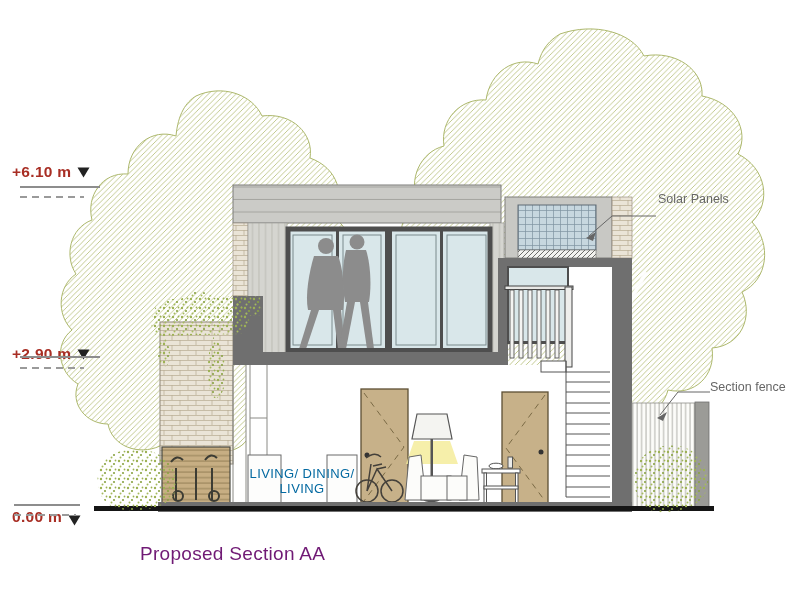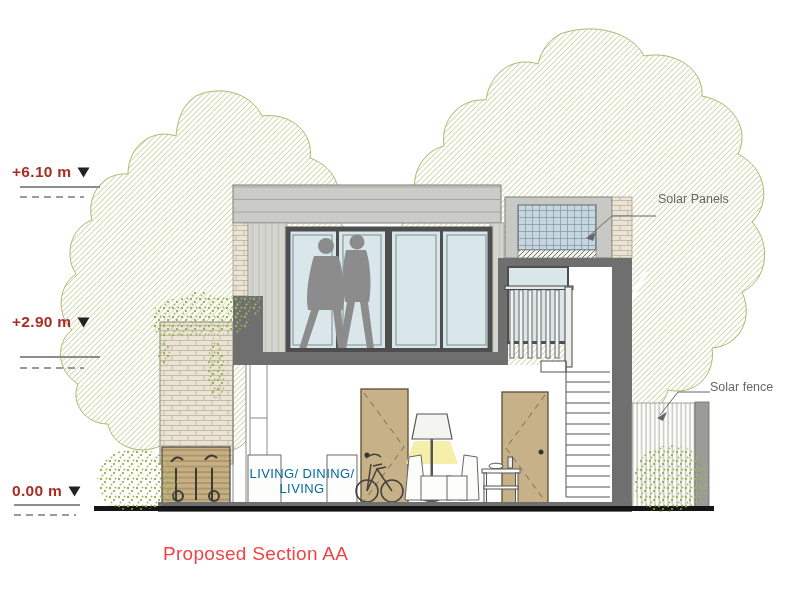--- a/index.html
+++ b/index.html
@@ -7,21 +7,21 @@
           font-family:"Liberation Sans", sans-serif;}
   .scene{position:absolute;left:0;top:0;}
   .level-marker{position:absolute;display:flex;align-items:center;gap:6px;
                 color:#a82e24;font-size:15.5px;font-weight:600;letter-spacing:.3px;white-space:nowrap;}
   .rule-solid{position:absolute;height:1.5px;background:#8d8d8d;}
   .rule-dashed{position:absolute;height:1.5px;
                background:repeating-linear-gradient(90deg,#9a9a9a 0 7px,transparent 7px 12px);}
   .ann-label{position:absolute;color:#666;font-size:12.5px;white-space:nowrap;}
   .room-label{position:absolute;left:246px;top:466px;width:112px;text-align:center;
               color:#0369a1;font-size:13px;line-height:15px;letter-spacing:.4px;}
-  .drawing-title{position:absolute;left:163px;top:543px;color:#ef4444;font-size:19px;letter-spacing:.3px;}
+  .drawing-title{position:absolute;left:140px;top:543px;color:#701a75;font-size:19px;letter-spacing:.3px;}
 </style>
 </head>
 <body>
 
 <div class="canvas">
 
 <svg class="scene" width="794" height="600" viewBox="0 0 794 600">
   <defs>
     <pattern id="hatch" width="5.5" height="5.5" patternUnits="userSpaceOnUse">
       <path d="M-1,6.5 L6.5,-1" stroke="#bcc484" stroke-width="0.9"></path>
@@ -244,40 +244,40 @@
 
 <div class="level-marker" style="left:12px;top:163px;">
   <span>+6.10 m</span>
   <svg width="13" height="11">
     <polygon points="0.5,0.5 12.5,0.5 6.5,10.5" fill="#222222"></polygon>
       </svg>
 </div>
 <div class="rule-solid" style="left:20px;top:186px;width:80px;"></div>
 <div class="rule-dashed" style="left:20px;top:196px;width:64px;"></div>
 
-<div class="level-marker" style="left:12px;top:313px;">
+<div class="level-marker" style="left:12px;top:345px;">
   <span>+2.90 m</span>
   <svg width="13" height="11">
     <polygon points="0.5,0.5 12.5,0.5 6.5,10.5" fill="#222222"></polygon>
       </svg>
 </div>
 <div class="rule-solid" style="left:20px;top:356px;width:80px;"></div>
 <div class="rule-dashed" style="left:20px;top:367px;width:64px;"></div>
 
-<div class="level-marker" style="left:12px;top:482px;">
+<div class="level-marker" style="left:12px;top:508px;align-items:flex-end;">
   <span>0.00 m</span>
   <svg width="13" height="11">
     <polygon points="0.5,0.5 12.5,0.5 6.5,10.5" fill="#222222"></polygon>
       </svg>
 </div>
 <div class="rule-solid" style="left:14px;top:504px;width:66px;"></div>
 <div class="rule-dashed" style="left:14px;top:514px;width:62px;"></div>
 
 <div class="ann-label" style="left:658px;top:192px;">Solar Panels</div>
-<div class="ann-label" style="left:710px;top:380px;">Solar fence</div>
+<div class="ann-label" style="left:710px;top:380px;">Section fence</div>
 
 <div class="room-label">
   <div>LIVING/ DINING/</div>
   <div>LIVING</div>
 </div>
 
 <div class="drawing-title">Proposed Section AA</div>
 
 </div>
 

